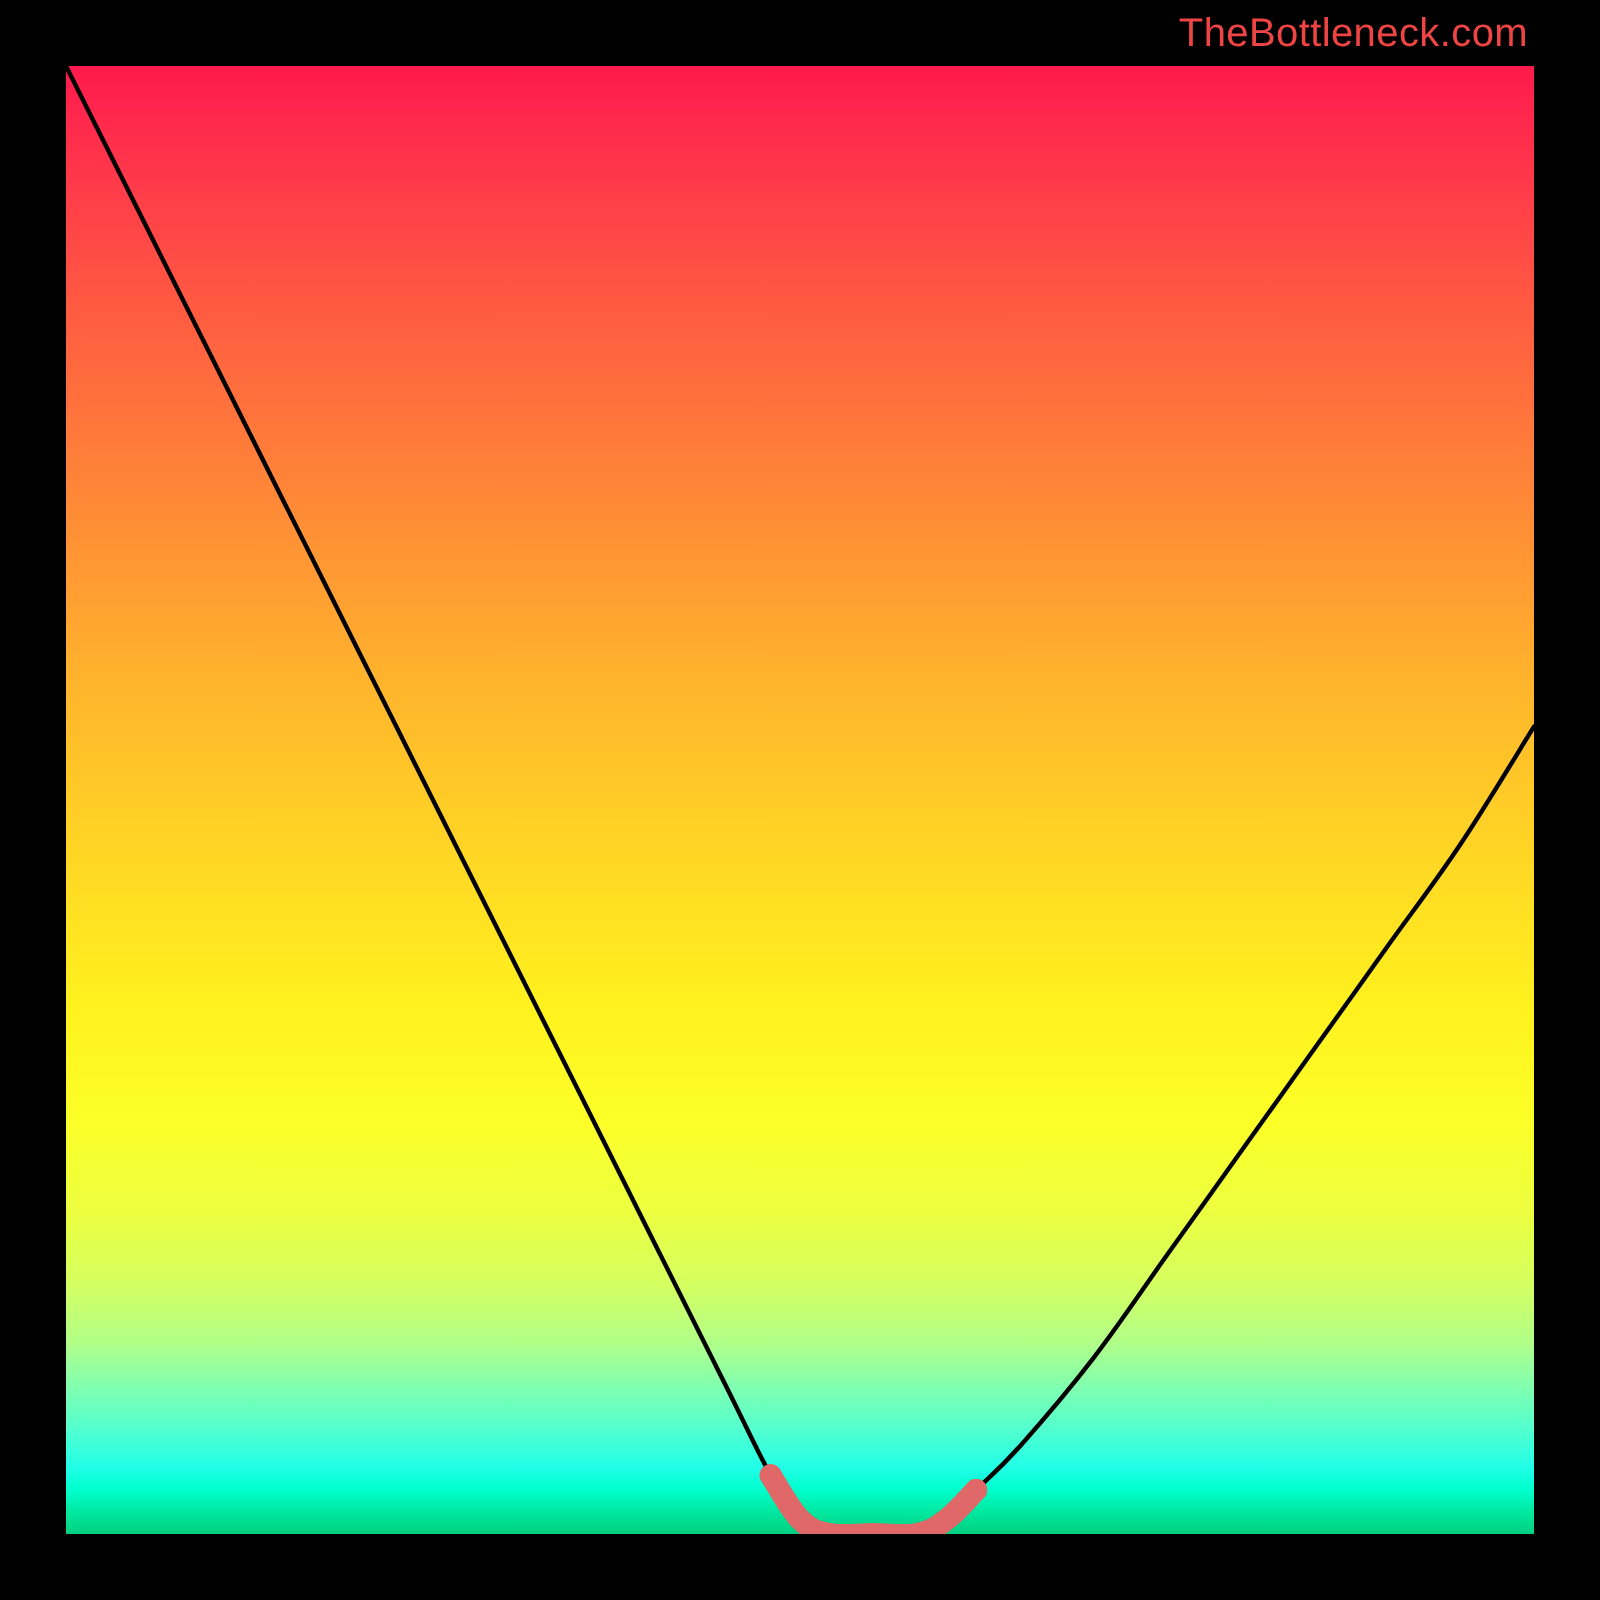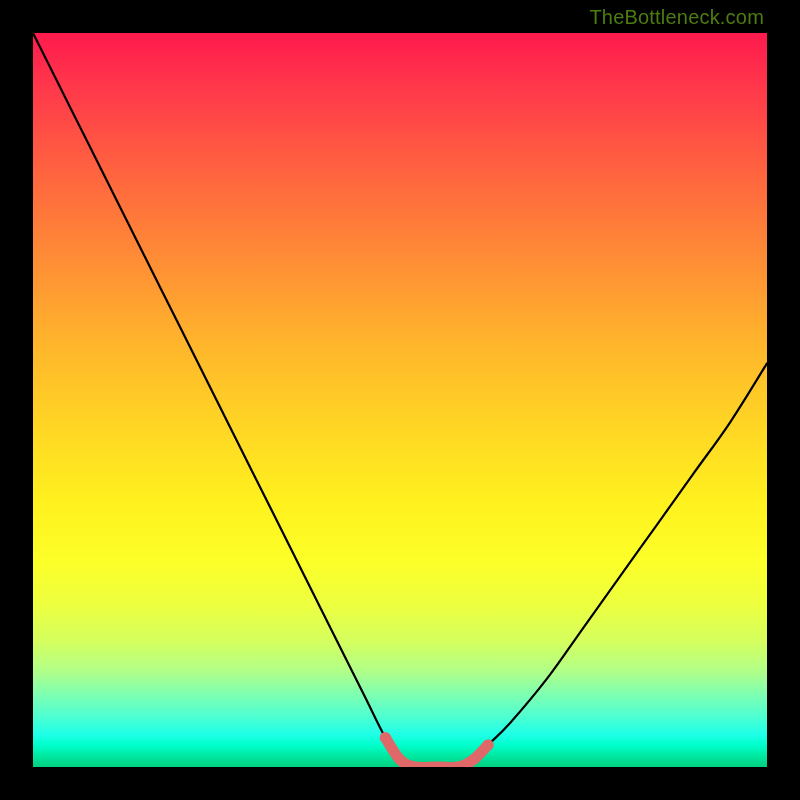--- a/index.html
+++ b/index.html
@@ -45,21 +45,21 @@
     inset: 0;
     width: 100%;
     height: 100%;
   }
   .attribution {
     position: absolute;
     top: 6px;
     right: 36px;
     font-family: Arial, Helvetica, sans-serif;
     font-size: 20px;
-    color: #4d7c0f;
+    color: #ef4444;
     letter-spacing: 0.2px;
   }
 </style>
 </head>
 <body>
 
 <div class="frame">
   <div class="plot-area">
     <div class="gradient-bg"></div>
     <svg class="curve-svg" viewBox="0 0 734 734" preserveAspectRatio="none">

